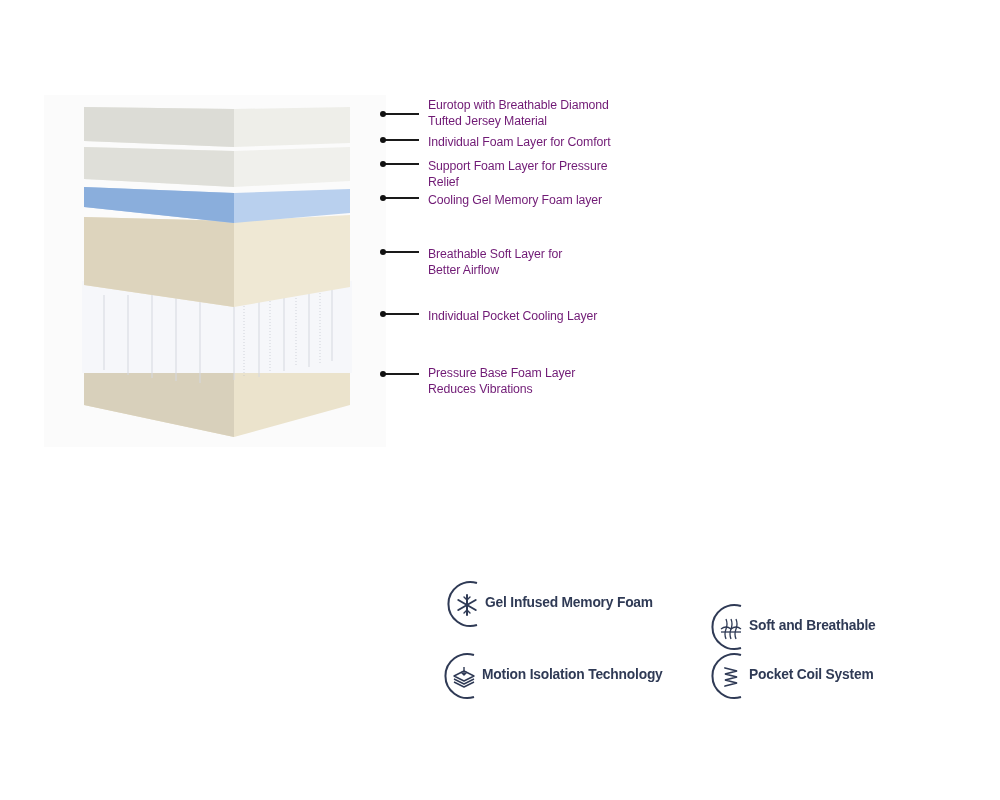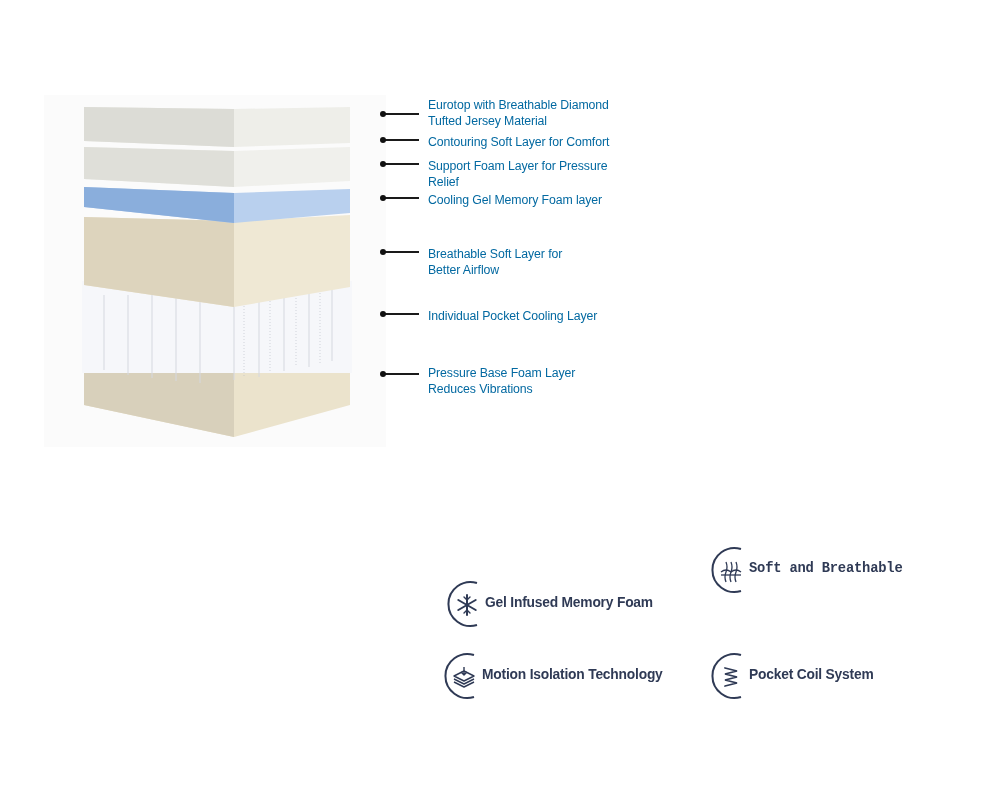--- a/index.html
+++ b/index.html
@@ -6,21 +6,21 @@
   body { width:1000px; height:800px; position:relative; overflow:hidden; font-family:"Liberation Sans", sans-serif; }
 
   .diagram-bg { position:absolute; left:44px; top:95px; width:342px; height:352px; background:#fbfbfb; }
 
   
   #mattress { position:absolute; left:44px; top:95px; width:342px; height:352px; }
 
   .callout { position:absolute; left:381px; height:2px; width:38px; background:#1a1a1a; }
   .callout::before { content:""; position:absolute; left:-1px; top:-2px; width:6px; height:6px; border-radius:50%; background:#111; }
 
-  .label { position:absolute; left:428px; font-size:12.3px; line-height:16px; color:#0369a1; white-space:pre-line; letter-spacing:-0.1px; }
+  .label { position:absolute; left:428px; font-size:12.3px; line-height:16px; color:#701a75; white-space:pre-line; letter-spacing:-0.1px; }
 
   .feature { position:absolute; height:52px; display:flex; align-items:center; }
   .feature .ring { position:absolute; left:0; top:0; width:50px; height:50px; }
   .feature .icon { position:absolute; left:11px; top:13px; width:26px; height:26px; }
   .feature .ftext { position:absolute; left:42px; top:16px; font-size:13.8px; font-weight:bold; color:#2f3a55; white-space:nowrap; letter-spacing:-0.2px; }
 </style>
 </head>
 <body>
 
 <div class="diagram-bg"></div>
@@ -66,21 +66,21 @@
 <div class="callout" style="top:113px"></div>
 <div class="callout" style="top:139px"></div>
 <div class="callout" style="top:163px"></div>
 <div class="callout" style="top:197px"></div>
 <div class="callout" style="top:251px"></div>
 <div class="callout" style="top:313px"></div>
 <div class="callout" style="top:373px"></div>
 
 <div class="label" style="top:97px">Eurotop with Breathable Diamond
 Tufted Jersey Material</div>
-<div class="label" style="top:134px">Contouring Soft Layer for Comfort</div>
+<div class="label" style="top:134px">Individual Foam Layer for Comfort</div>
 <div class="label" style="top:158px">Support Foam Layer for Pressure
 Relief</div>
 <div class="label" style="top:192px">Cooling Gel Memory Foam layer</div>
 <div class="label" style="top:246px">Breathable Soft Layer for
 Better Airflow</div>
 <div class="label" style="top:308px">Individual Pocket Cooling Layer</div>
 <div class="label" style="top:365px">Pressure Base Foam Layer
 Reduces Vibrations</div>
 
 <div class="feature" style="left:443px; top:579px; width:240px;">
@@ -91,21 +91,21 @@
     <g stroke="#2f3a55" stroke-width="2" stroke-linecap="round">
       <line x1="13" y1="3" x2="13" y2="23"></line>
         <line x1="4.3" y1="8" x2="21.7" y2="18"></line>
         <line x1="4.3" y1="18" x2="21.7" y2="8"></line>
       <path d="M10 5 L13 8 L16 5 M10 21 L13 18 L16 21" fill="none" stroke-width="1.4"></path>
     </g>
   </svg>
   <span class="ftext">Gel Infused Memory Foam</span>
 </div>
 
-<div class="feature" style="left:707px; top:545px; width:200px;font-family:Liberation Mono, monospace;">
+<div class="feature" style="left:707px; top:602px; width:200px;">
   <svg class="ring" viewBox="0 0 50 50">
       <path d="M34 4 A22 22 0 1 0 34 46" fill="none" stroke="#2f3a55" stroke-width="2"></path>
     </svg>
   <svg class="icon" viewBox="0 0 26 26">
     <g stroke="#2f3a55" stroke-width="1.3" fill="none">
       <path d="M3 14 Q8 10 13 14 Q18 10 23 14"></path>
         <line x1="3" y1="17" x2="23" y2="17"></line>
       <path d="M8 4 Q10 9 8 14 Q6 19 8 24"></path>
         <path d="M13 4 Q15 9 13 14 Q11 19 13 24"></path>
         <path d="M18 4 Q20 9 18 14 Q16 19 18 24"></path>

